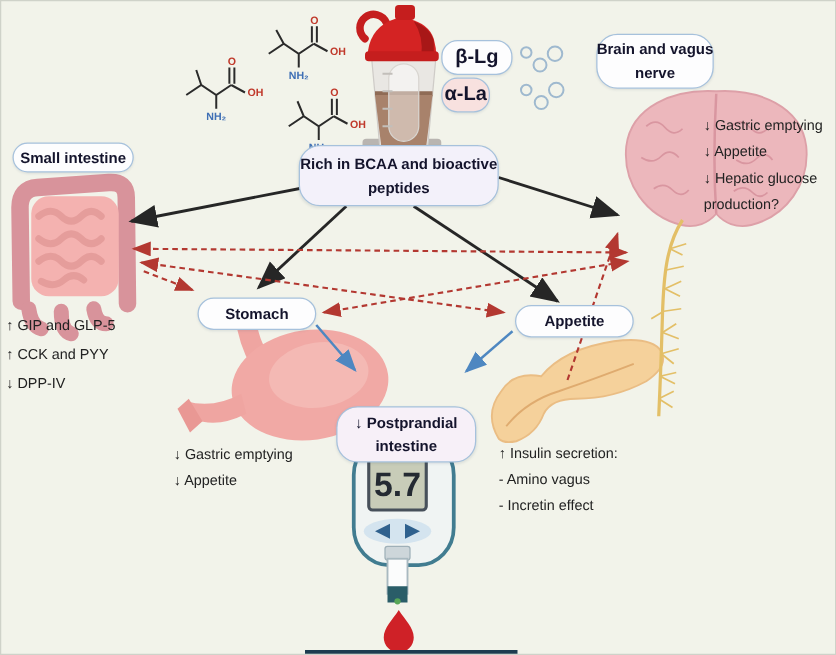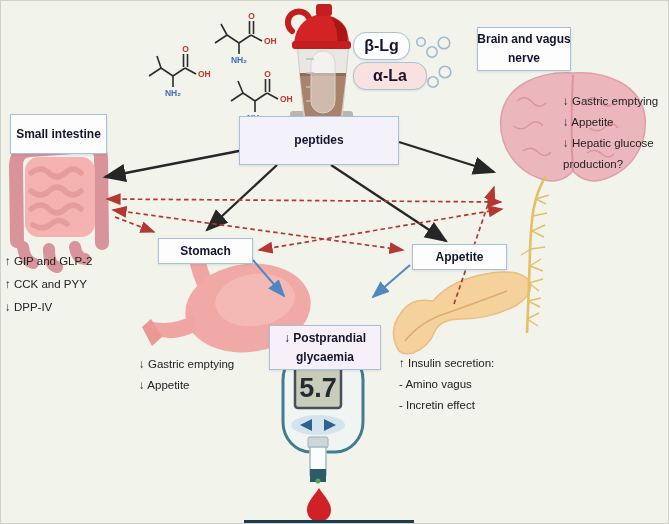--- a/index.html
+++ b/index.html
@@ -4,21 +4,21 @@
 <style>
   html,body{margin:0;padding:0;background:#e8e8e8;}
   .canvas{
     position:relative;width:669px;height:524px;
     background:#f2f3ea;border:1px solid #cfd2c9;box-sizing:border-box;
     font-family:"Liberation Sans",sans-serif;overflow:hidden;
   }
   .layer{position:absolute;left:0;top:0;}
   .label-box{
     position:absolute;background:#fdfdfe;border:1.6px solid #a6c1dc;
-    border-radius:0;display:flex;flex-direction:column;align-items:center;justify-content:center;
+    border-radius:17px;display:flex;flex-direction:column;align-items:center;justify-content:center;
     font-weight:bold;font-size:12px;color:#14142c;text-align:center;line-height:1.55;
     box-shadow:0 1px 2px rgba(60,80,110,0.12);box-sizing:border-box;white-space:nowrap;
   }
   .pill{border-radius:13px;font-size:16px;}
   .fx-list{position:absolute;font-size:11.5px;color:#222222;font-weight:400;}
   .fx-list div{white-space:nowrap;}
   .fx-int div{height:23px;}
   .fx-brain div{height:21px;}
   .fx-stom div{height:21px;}
   .fx-panc div{height:21px;}
@@ -160,55 +160,56 @@
       <path d="M114,216 L153,231" marker-end="url(#mkR)"></path>
       <path d="M258,249 L501,208" marker-start="url(#mkR)" marker-end="url(#mkR)"></path>
       <path d="M453,303 L493,186" marker-end="url(#mkR)"></path>
     </g>
     <g stroke="#4e87c1" stroke-width="2" fill="none">
       <path d="M252,259 L283,295" marker-end="url(#mkBl)"></path>
       <path d="M409,264 L372,296" marker-end="url(#mkBl)"></path>
     </g>
   </svg>
 
-  <div class="label-box" style="left:9px;top:113px;width:97px;height:40px;">
+  <div class="label-box" style="left:9px;top:113px;width:97px;height:24px;">
     <div>Small intestine</div>
   </div>
 
   <div class="label-box" style="left:238px;top:115px;width:160px;height:49px;background:#f3f1fa;">
+    <div>Rich in BCAA and bioactive</div>
     <div>peptides</div>
   </div>
 
   <div class="label-box" style="left:476px;top:26px;width:94px;height:44px;">
     <div>Brain and vagus</div>
     <div>nerve</div>
   </div>
 
   <div class="label-box" style="left:157px;top:237px;width:95px;height:26px;">
     <div>Stomach</div>
   </div>
 
   <div class="label-box" style="left:411px;top:243px;width:95px;height:26px;">
     <div>Appetite</div>
   </div>
 
   <div class="label-box" style="left:268px;top:300px;width:112px;height:45px;background:#f7f0f8;margin-top:24px;">
     <div>↓ Postprandial</div>
-    <div>glycaemia</div>
+    <div>intestine</div>
   </div>
 
   <div class="label-box pill" style="left:352px;top:31px;width:57px;height:28px;">
     <div>β-Lg</div>
   </div>
-  <div class="label-box pill" style="left:352px;top:61px;width:74px;height:28px;background:#f8e1df;">
+  <div class="label-box pill" style="left:352px;top:61px;width:39px;height:28px;background:#f8e1df;">
     <div>α-La</div>
   </div>
 
   <div class="fx-list fx-int" style="left:4px;top:254px;">
-    <div>↑ GIP and GLP-2</div>
+    <div>↑ GIP and GLP-5</div>
     <div>↑ CCK and PYY</div>
     <div>↓ DPP-IV</div>
   </div>
 
   <div class="fx-list fx-brain" style="left:562px;top:94px;">
     <div>↓ Gastric emptying</div>
     <div>↓ Appetite</div>
     <div>↓ Hepatic glucose</div>
     <div>production?</div>
   </div>

